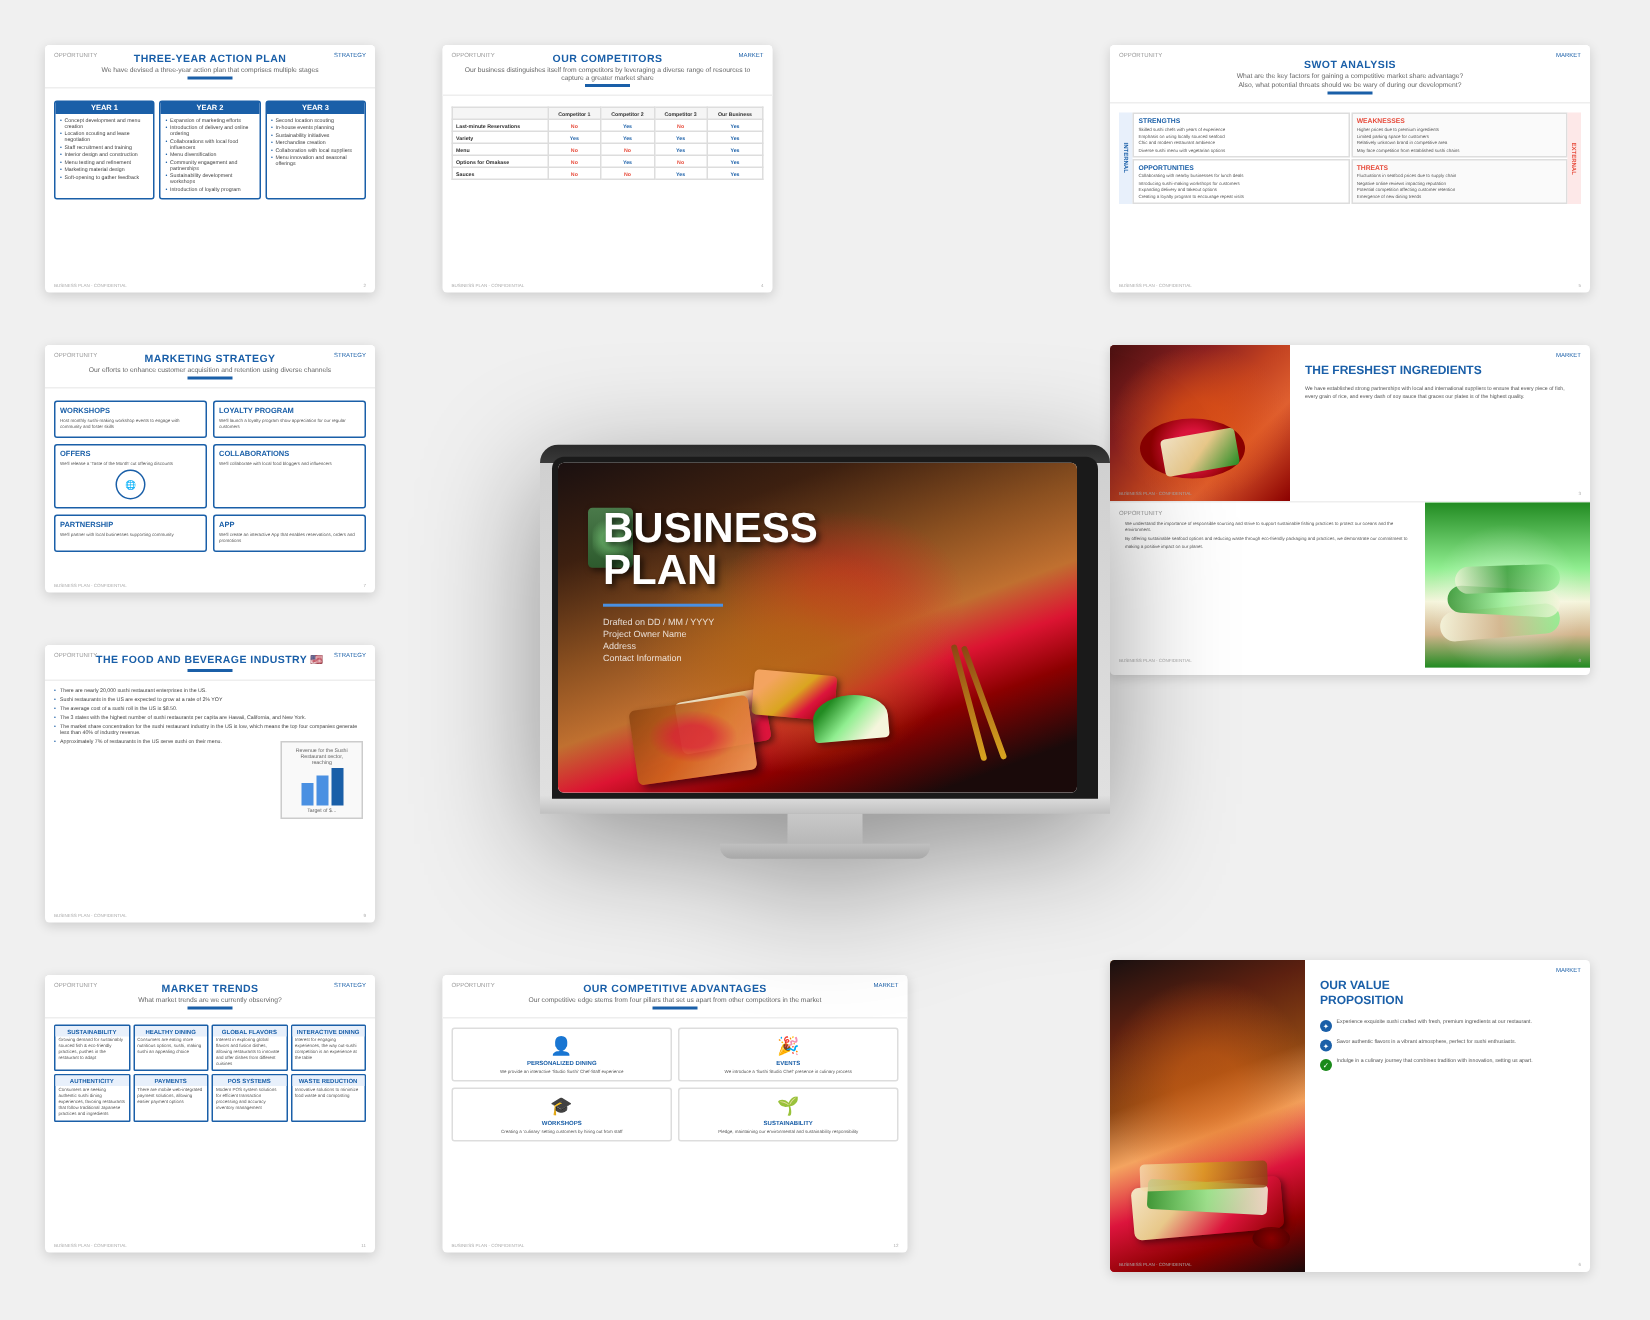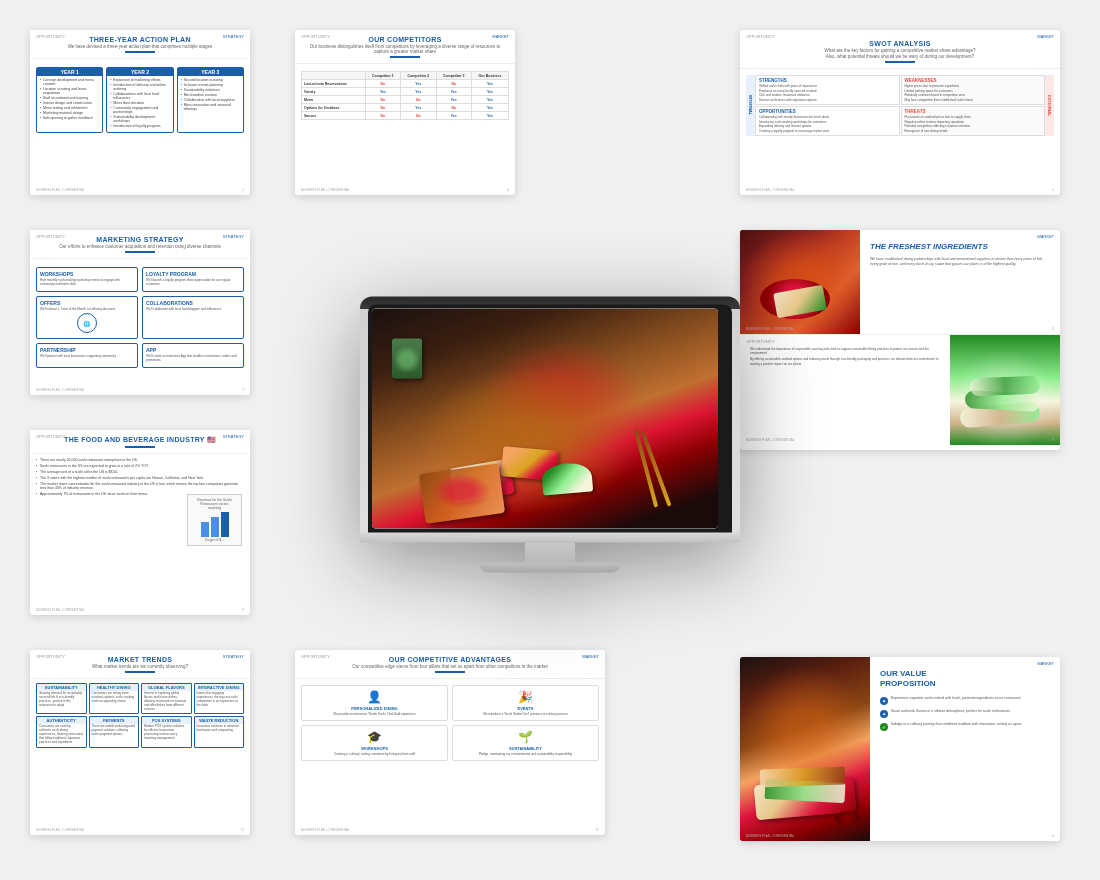--- a/index.html
+++ b/index.html
@@ -51,21 +51,21 @@
     .slide-bot-left {
       top: 430px; left: 30px;
       width: 220px; height: 185px;
     }
     .slide-bot-mid {
       top: 650px; left: 295px;
       width: 310px; height: 185px;
     }
     .slide-bot-right {
       top: 640px; left: 740px;
-      width: 320px; height: 184px; margin-top: 17px;
+      width: 320px; height: 208px;
     }
     .slide-mid-center-bot {
       top: 650px; left: 30px;
       width: 220px; height: 185px;
     }
 
     
     .slide-header {
       background: white;
       padding: 6px 8px 3px;
@@ -681,21 +681,21 @@
     </div>
   </div>
   <div class="slide-footer">
     <span>BUSINESS PLAN - CONFIDENTIAL</span>
     <span>7</span>
   </div>
 </div>
 
 <div class="slide-card slide-mid-right" style="top:230px; left:740px; width:320px; height:220px;">
 
-  <div style="display:flex; height:105px; border-bottom:1px solid #eee; position:relative;font-style:italic;">
+  <div style="display:flex; height:105px; border-bottom:1px solid #eee; position:relative;">
     <span class="slide-tag">OPPORTUNITY</span>
     <span class="slide-tag-right">MARKET</span>
 
     <div style="width:120px; background:linear-gradient(135deg, #8b2020 0%, #c04020 30%, #e05030 50%, #f08040 70%, #c03030 100%); position:relative; overflow:hidden; flex-shrink:0;">
       <div style="position:absolute;top:0;left:0;right:0;bottom:0;background:radial-gradient(ellipse at 50% 50%, rgba(220,80,20,0.7) 20%, transparent 70%), linear-gradient(135deg,#4a1010 0%,#8b2020 30%,#c04020 50%,#e06030 70%,#8b0000 100%);"></div>
 
       <div style="position:absolute;bottom:15px;left:20px;width:70px;height:40px;background:radial-gradient(circle,#dc143c 30%,#8b0000 70%);border-radius:50%;"></div>
       <div style="position:absolute;bottom:20px;left:35px;width:50px;height:25px;background:linear-gradient(135deg,#f5e6c8,#e8c88a,#228B22);border-radius:3px;transform:rotate(-10deg);"></div>
     </div>
     <div style="flex:1; padding:12px 10px 6px 10px; overflow:hidden;">
@@ -908,20 +908,29 @@
         <div class="sushi-piece-2"></div>
         <div class="sushi-piece-3"></div>
 
         <div style="position:absolute;bottom:10px;left:50px;width:80px;height:50px;background:linear-gradient(135deg,#8b4513,#d2691e,#f4a460);border-radius:4px;transform:rotate(-8deg);box-shadow:3px 3px 6px rgba(0,0,0,0.6);opacity:0.9;"></div>
         <div style="position:absolute;bottom:20px;left:60px;width:60px;height:35px;background:radial-gradient(ellipse,rgba(220,20,60,0.8) 30%,transparent 70%);border-radius:50%;opacity:0.8;"></div>
 
         <div style="position:absolute;top:30px;left:20px;width:30px;height:40px;background:linear-gradient(180deg,#4a7a4a,#2d5a2d);border-radius:3px;box-shadow:2px 2px 4px rgba(0,0,0,0.5);">
           <div style="position:absolute;top:5px;left:3px;right:3px;bottom:3px;background:radial-gradient(circle,rgba(144,238,144,0.4) 30%,transparent 70%);"></div>
         </div>
 
+        <div class="screen-text-overlay">
+          <div class="screen-business-plan">BUSINESS</div>
+          <div class="screen-business-plan">PLAN</div>
+          <div class="screen-divider"></div>
+          <div class="screen-subtitle">Drafted on DD / MM / YYYY</div>
+          <div class="screen-subtitle">Project Owner Name</div>
+          <div class="screen-subtitle">Address</div>
+          <div class="screen-subtitle">Contact Information</div>
+        </div>
       </div>
     </div>
   </div>
   <div class="monitor-neck">
     <div class="monitor-neck-inner"></div>
   </div>
   <div class="monitor-base">
     <div class="monitor-base-inner"></div>
   </div>
 </div>

